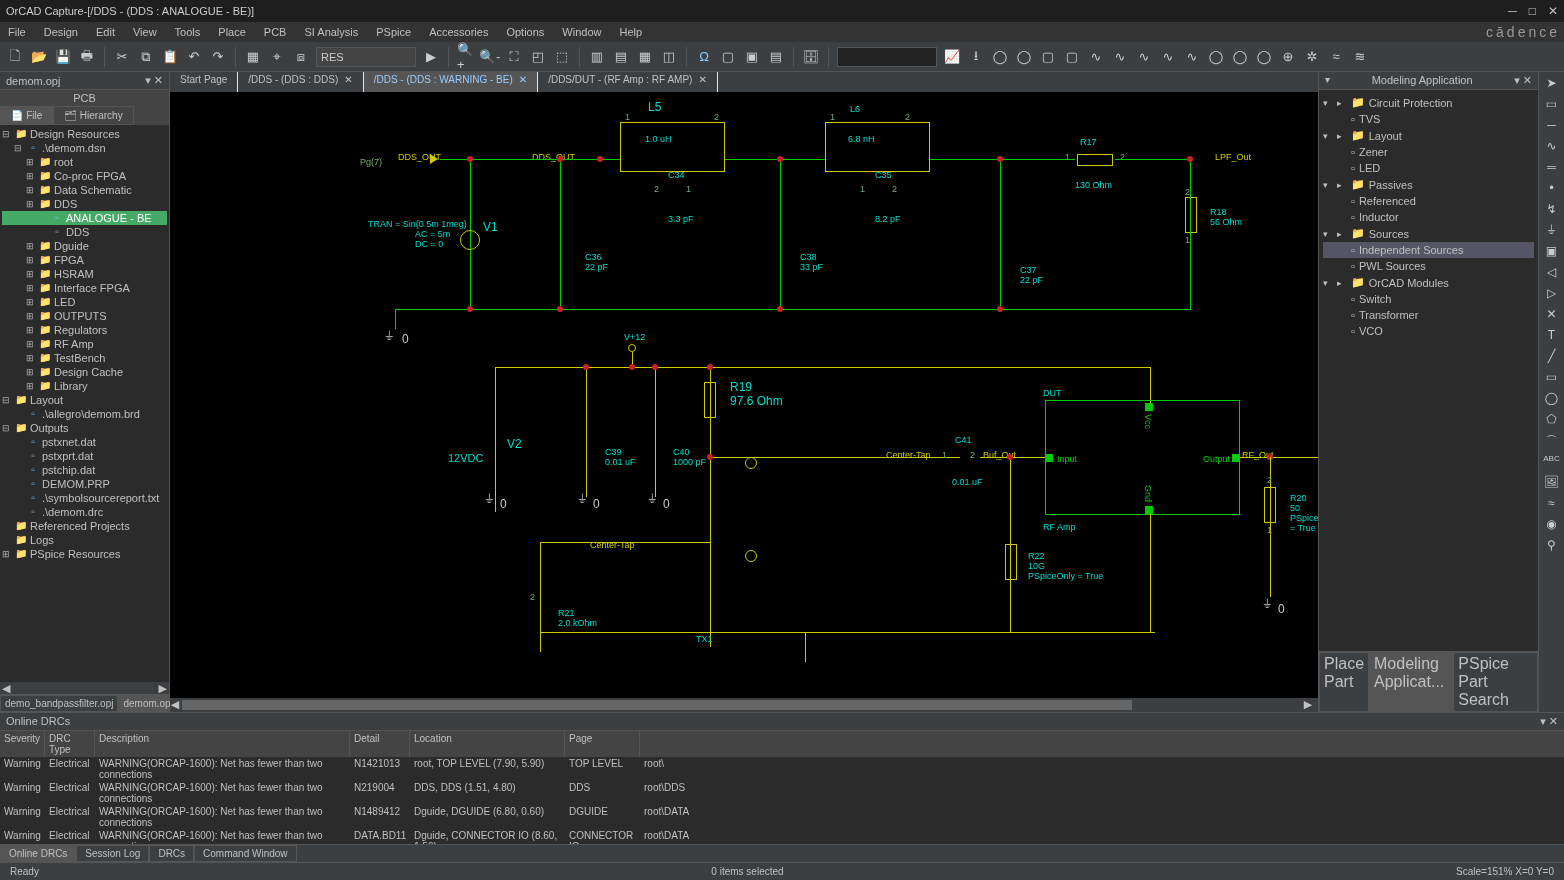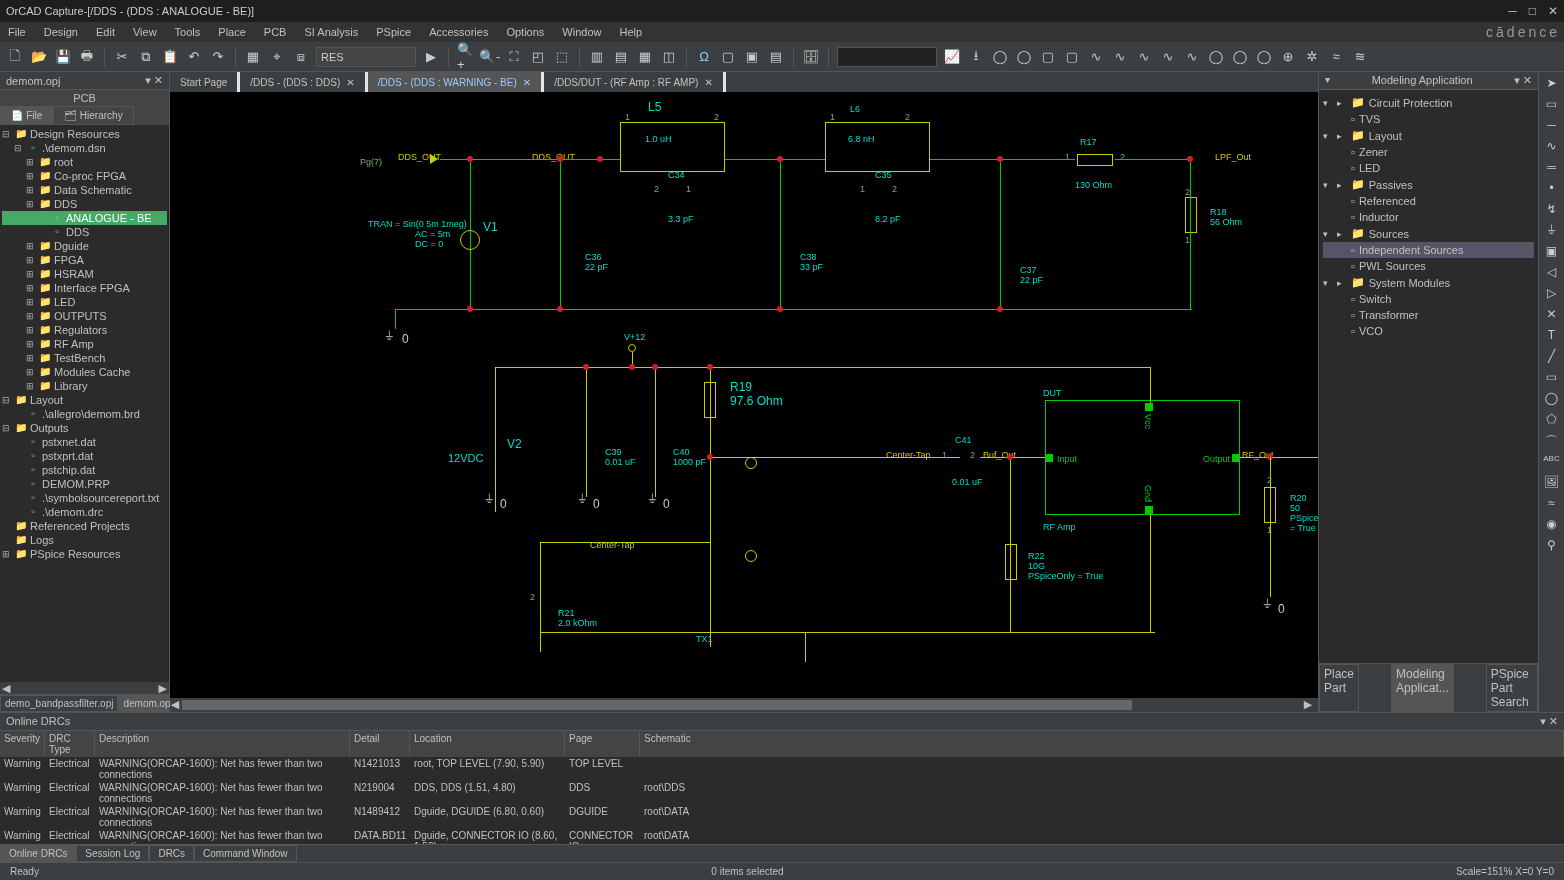--- a/index.html
+++ b/index.html
@@ -26,42 +26,42 @@
 .tree-item { display: flex; align-items: center; gap: 3px; padding: 1px 0; white-space: nowrap; cursor: pointer; }
 .tree-item.sel { background: #4a6; color: #fff; }
 .ti-ico { width: 12px; height: 12px; display: inline-block; font-size: 10px; text-align: center; }
 .fold { color: #dda; }
 .box-i { color: #8cf; }
 .twisty { width: 10px; font-size: 9px; color: #aaa; }
 .lp-foot { display: flex; background: #3c3f41; font-size: 10px; border-top: 1px solid #555; }
 .lp-foot .ft { padding: 2px 4px; border: 1px solid #555; }
 .center { flex: 1; display: flex; flex-direction: column; background: #000; min-width: 0; }
 .tabs { display: flex; background: #3c3f41; height: 20px; align-items: stretch; }
-.tab { padding: 2px 10px; border-right: 3px solid #e5e5e5; display: flex; align-items: center; gap: 6px; font-size: 10px; }
+.tab { padding: 2px 10px; border-right: 1px solid #e5e5e5; display: flex; align-items: flex-start; gap: 6px; font-size: 10px; }
 .tab.active { background: #555; color: #9cf; }
 .tab .close { font-size: 10px; cursor: pointer; }
 .canvas { flex: 1; position: relative; background: #000; overflow: hidden; }
 .sch { position: absolute; color: #0c0; font-size: 9px; }
 .wire { position: absolute; background: #0c0; }
 .wire-y { position: absolute; background: #cc0; }
 .txt-y { color: #cc0; }
 .txt-g { color: #7a7; }
 .txt-c { color: #0dc; }
 .node { position: absolute; width: 6px; height: 6px; background: #c22; border-radius: 50%; transform: translate(-50%,-50%); }
 .gnd-sym { position: absolute; color: #ccc; font-size: 12px; }
 .rightpanel { width: 220px; background: #2b2b2b; border-left: 1px solid #555; display: flex; flex-direction: column; }
 .rp-header { background: #3c3f41; padding: 2px 6px; border-bottom: 1px solid #555; display: flex; justify-content: space-between; }
 .rp-tree { flex: 1; padding: 4px; }
 .rp-cat { display: flex; align-items: center; gap: 4px; padding: 2px 0; cursor: pointer; }
 .rp-item { display: flex; align-items: center; gap: 4px; padding: 2px 0 2px 28px; cursor: pointer; }
 .rp-item.sel { background: #556; }
 .tw { font-size: 9px; width: 10px; }
 .fold2 { color: #dda; font-size: 11px; }
 .pg { color: #bbb; font-size: 11px; }
-.rp-bottabs { display: flex; background: #3c3f41; font-size: 12px; border-top: 1px solid #555; gap: 32px; }
+.rp-bottabs { display: flex; background: #3c3f41; font-size: 16px; border-top: 1px solid #555; }
 .rp-bottabs .bt { padding: 2px 4px; border: 1px solid #555; }
 .rp-bottabs .bt.act { background: #555; }
 .rtoolbar { width: 26px; background: #3c3f41; border-left: 1px solid #555; display: flex; flex-direction: column; align-items: center; gap: 3px; padding-top: 4px; }
 .rtoolbar .ti { width: 18px; height: 18px; font-size: 12px; color: #ccc; cursor: pointer; text-align: center; }
 .bottom { height: 150px; background: #2b2b2b; border-top: 1px solid #555; display: flex; flex-direction: column; }
 .bot-hdr { background: #3c3f41; padding: 2px 6px; display: flex; justify-content: space-between; border-bottom: 1px solid #555; }
 .drc-tbl { flex: 1; overflow: auto; font-size: 10px; }
 .drc-head { display: flex; background: #444; }
 .drc-head div { padding: 2px 4px; border-right: 1px solid #555; }
 .drc-row { display: flex; }
@@ -264,21 +264,21 @@
           <span>RF Amp</span>
         </div>
         <div class="tree-item" style="padding-left: 24px;">
           <span class="twisty">⊞</span>
           <span class="ti-ico fold">📁</span>
           <span>TestBench</span>
         </div>
         <div class="tree-item" style="padding-left: 24px;">
           <span class="twisty">⊞</span>
           <span class="ti-ico fold">📁</span>
-          <span>Modules Cache</span>
+          <span>Design Cache</span>
         </div>
         <div class="tree-item" style="padding-left: 24px;">
           <span class="twisty">⊞</span>
           <span class="ti-ico fold">📁</span>
           <span>Library</span>
         </div>
         <div class="tree-item" style="padding-left: 0px;">
           <span class="twisty">⊟</span>
           <span class="ti-ico fold">📁</span>
           <span>Layout</span>
@@ -601,21 +601,21 @@
           <span>Independent Sources</span>
         </div>
         <div class="rp-item">
           <span class="pg">▫</span>
           <span>PWL Sources</span>
         </div>
         <div class="rp-cat">
           <span class="tw">▾</span>
           <span class="tw">▸</span>
           <span class="fold2">📁</span>
-          <span>System Modules</span>
+          <span>OrCAD Modules</span>
         </div>
         <div class="rp-item">
           <span class="pg">▫</span>
           <span>Switch</span>
         </div>
         <div class="rp-item">
           <span class="pg">▫</span>
           <span>Transformer</span>
         </div>
         <div class="rp-item">
@@ -663,30 +663,30 @@
     <span><span>▾</span> <span>✕</span></span>
   </div>
   <div class="drc-tbl">
     <div class="drc-head">
       <div class="c-sev">Severity</div>
       <div class="c-typ">DRC Type</div>
       <div class="c-desc">Description</div>
       <div class="c-det">Detail</div>
       <div class="c-loc">Location</div>
       <div class="c-pg">Page</div>
-      <div class="c-sch">Schematic</div>
     </div>
     <div id="drcrows">
         <div class="drc-row">
           <div class="c-sev">Warning</div>
           <div class="c-typ">Electrical</div>
           <div class="c-desc">WARNING(ORCAP-1600): Net has fewer than two connections</div>
           <div class="c-det">N1421013</div>
           <div class="c-loc">root, TOP LEVEL  (7.90, 5.90)</div>
           <div class="c-pg">TOP LEVEL</div>
+          <div class="c-sch">root\</div>
         </div>
         <div class="drc-row">
           <div class="c-sev">Warning</div>
           <div class="c-typ">Electrical</div>
           <div class="c-desc">WARNING(ORCAP-1600): Net has fewer than two connections</div>
           <div class="c-det">N219004</div>
           <div class="c-loc">DDS, DDS  (1.51, 4.80)</div>
           <div class="c-pg">DDS</div>
           <div class="c-sch">root\DDS</div>
         </div>

